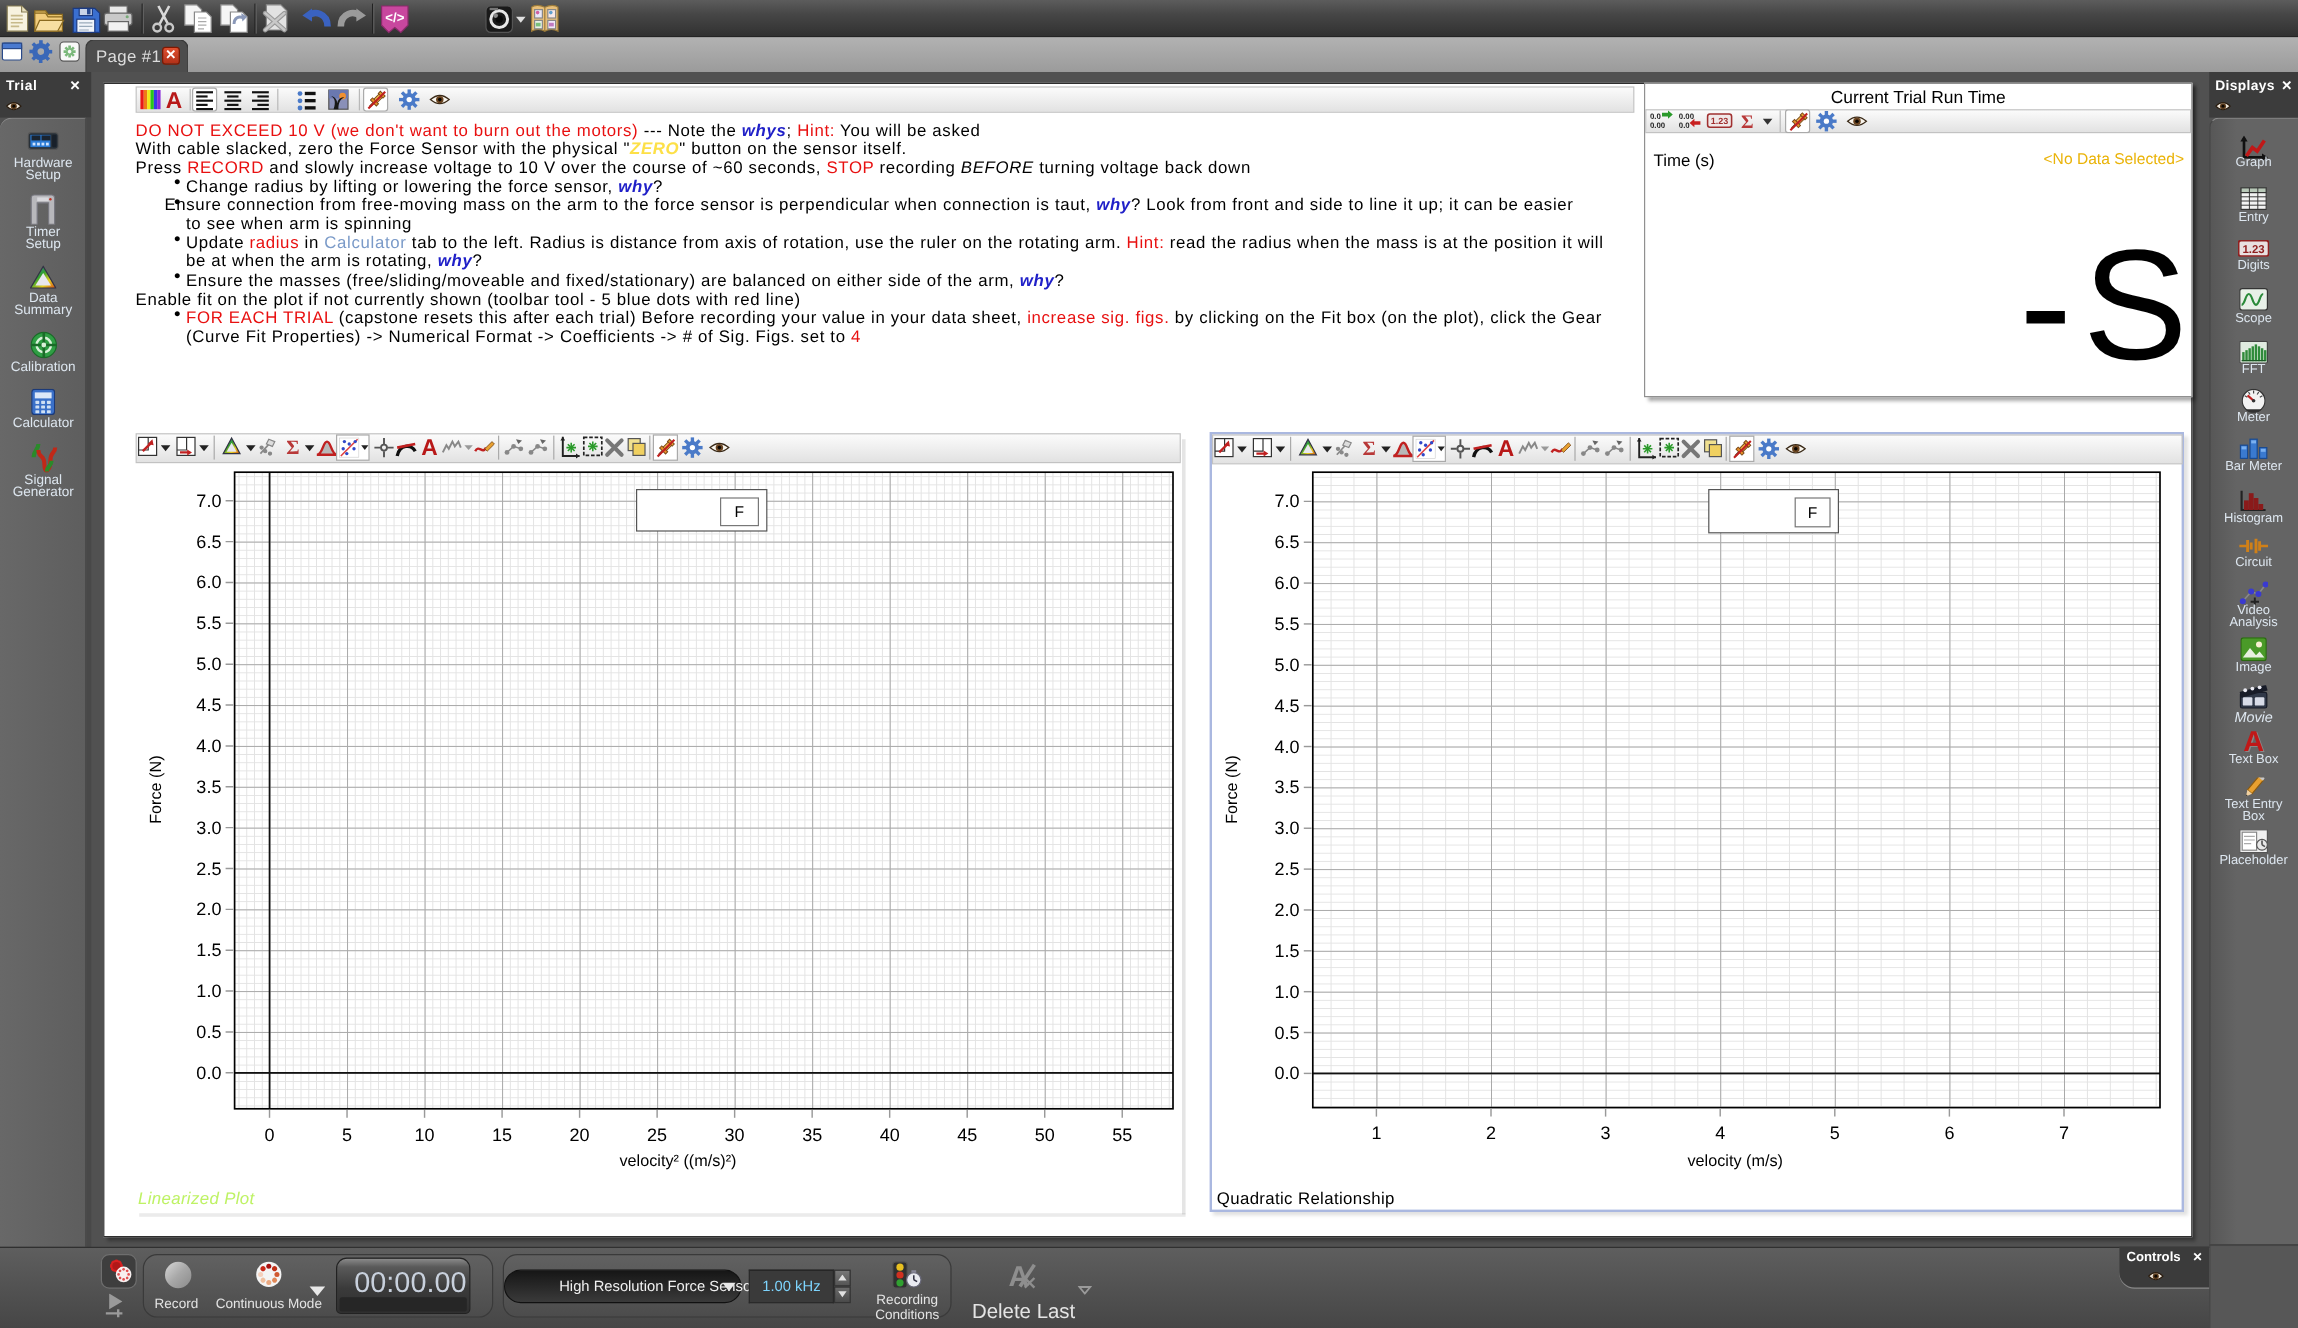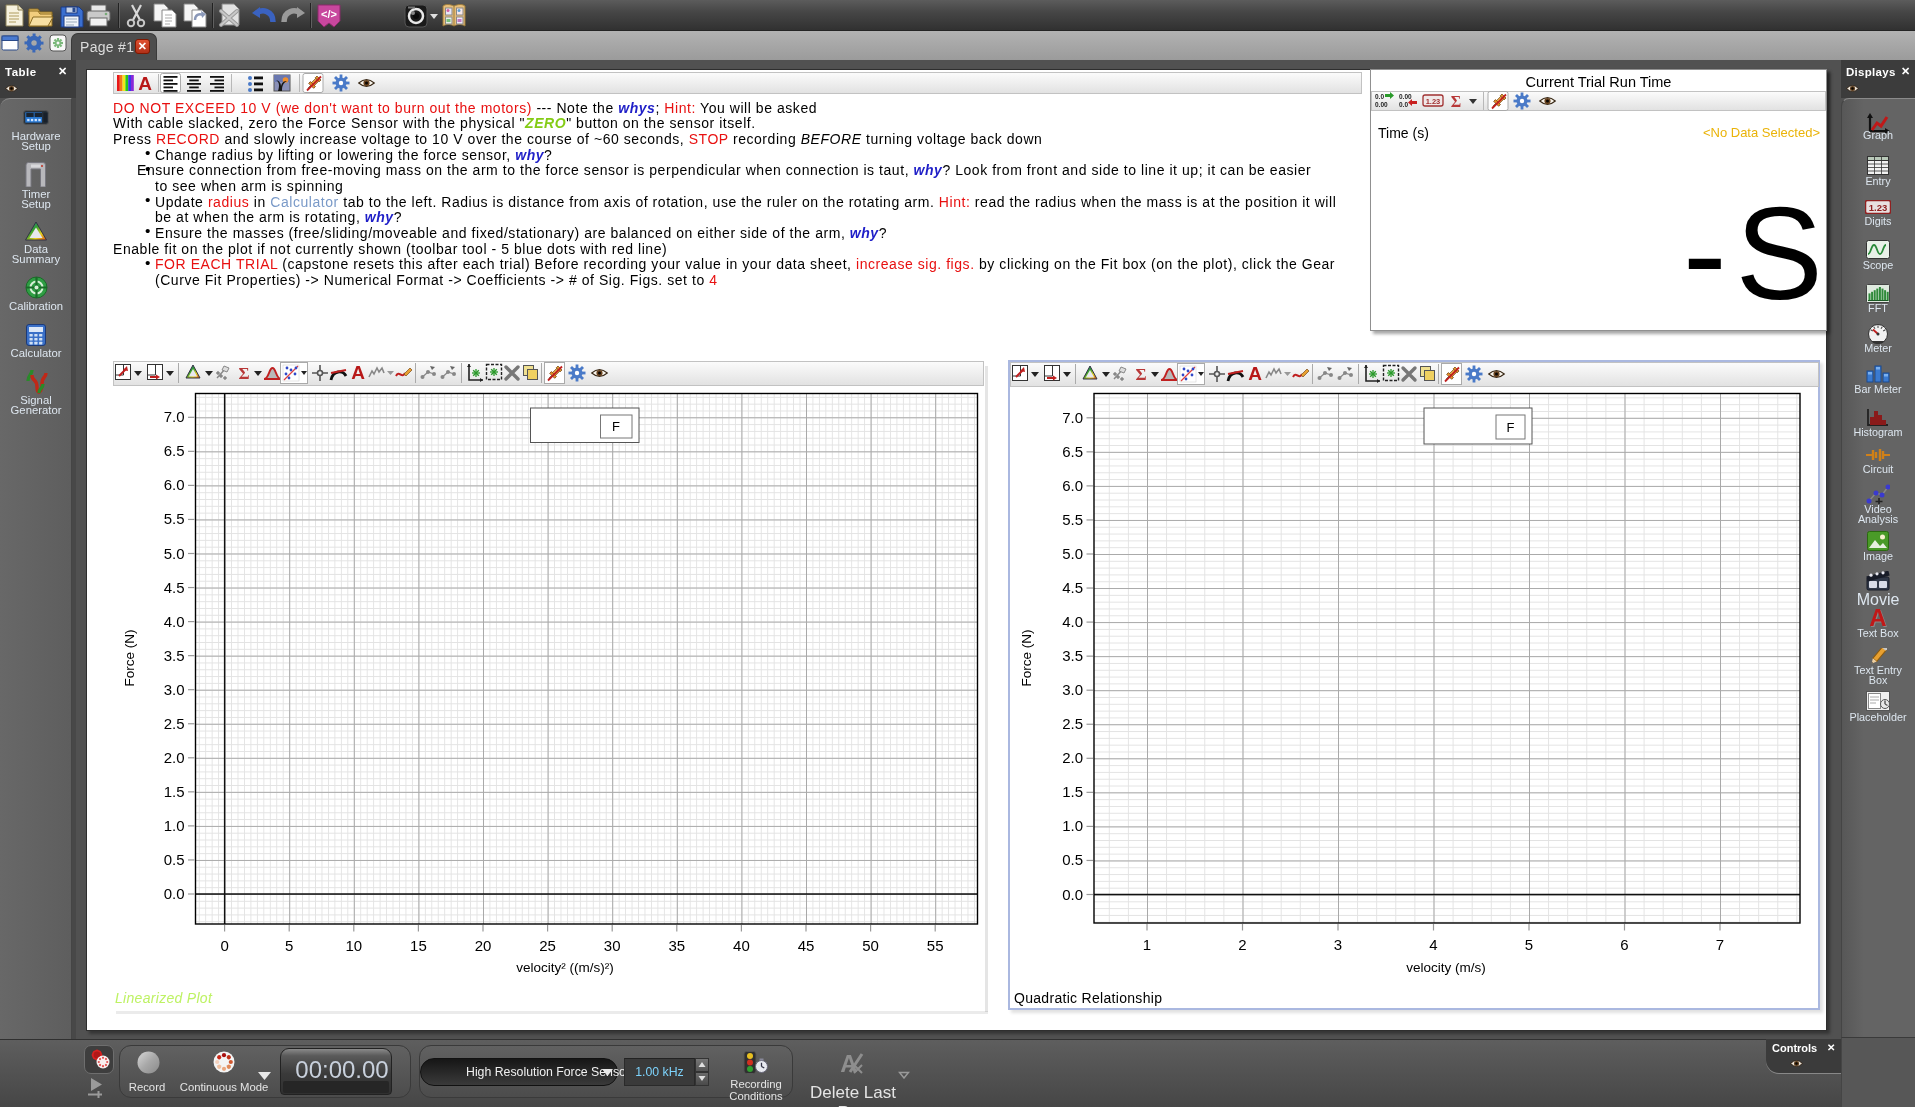--- a/index.html
+++ b/index.html
@@ -131,21 +131,21 @@
 <line x1="8" y1="3" x2="8" y2="6.5" transform="rotate(225 8 8)"></line>
 <line x1="8" y1="3" x2="8" y2="6.5" transform="rotate(270 8 8)"></line>
 <line x1="8" y1="3" x2="8" y2="6.5" transform="rotate(315 8 8)"></line>
 </g>
     </g>
 </svg>
 <div class="abs" id="tab1">Page #1<span style="position:absolute;right:6px;top:5px;width:15px;height:15px;background:linear-gradient(#e05030,#b03018);border:1px solid #801800;border-radius:3px;color:#fff;font-size:11px;font-weight:bold;text-align:center;line-height:13px;">✕</span></div>
 <div class="abs" id="main"></div>
 <div class="abs" id="page"></div>
 <div class="abs phead" style="left:0;top:60px;width:76px;height:38px;"></div>
-<div class="abs" style="left:5px;top:66px;font-size:11.5px;font-weight:bold;color:#fff;letter-spacing:0.5px;">Table</div>
+<div class="abs" style="left:5px;top:66px;font-size:11.5px;font-weight:bold;color:#fff;letter-spacing:0.5px;">Trial</div>
 <div class="abs" style="left:58px;top:65px;font-size:11px;font-weight:bold;color:#fff;">✕</div>
 <svg class="abs" style="left:5px;top:84px" width="14" height="10">
     <path d="M0.5 4.5 Q6.5 -1.5 12.5 4.5 Q6.5 10.5 0.5 4.5Z" fill="#ece4d8" stroke="#2a1c0e" stroke-width="0.9"></path>
     <circle cx="6.5" cy="4.5" r="2.5" fill="#5a3a1a"></circle>
     <circle cx="6.5" cy="4.5" r="1.2" fill="#0a0602"></circle>
   </svg>
 <div class="abs pbody" style="left:0;top:98px;width:72px;height:941px;border-top:1px solid #8a8a8a;border-right:1px solid #454545;border-radius:10px 0 0 0;"></div>
 <div class="abs" style="left:72px;top:98px;width:4px;height:941px;background:#484848;"></div>
 <svg class="abs" style="left:23px;top:110px" width="26" height="15" viewBox="0 0 28 16">
     <rect x="0.5" y="0.5" width="27" height="15" rx="3" fill="#283038" stroke="#555"></rect>
@@ -328,21 +328,21 @@
     <g fill="#e8e8f0">
       <circle cx="5" cy="4.2" r="1.6"></circle>
       <circle cx="11" cy="2.8" r="1.6"></circle>
       <circle cx="17" cy="1.8" r="1.6"></circle>
     </g>
     <g fill="#d8dce8">
       <rect x="3" y="10" width="8" height="7" rx="1"></rect>
       <rect x="13" y="10" width="8" height="7" rx="1"></rect>
     </g>
   </svg>
-<div class="abs lbl" style="left:1841px;top:591.0px;width:74px;font-size:16px;">Movie</div>
+<div class="abs lbl" style="left:1841px;top:591.0px;width:74px;font-size:12px;font-style:italic;">Movie</div>
 <svg class="abs" style="left:1868px;top:608px" width="21" height="20">
     <text x="10" y="18" text-anchor="middle" font-size="24" font-weight="bold" fill="#c01818" style="text-shadow:1px 1px 0 #888">A</text>
   </svg>
 <div class="abs lbl" style="left:1841px;top:627.0px;width:74px;font-size:10.8px;">Text Box</div>
 <svg class="abs" style="left:1869px;top:648px" width="18" height="17">
     <g transform="rotate(40 9 8)">
       <rect x="6.5" y="-2" width="5" height="15" fill="#e8a030" stroke="#8a5a10"></rect>
       <rect x="6.5" y="-4" width="5" height="3" fill="#c8c8c8"></rect>
       <path d="M6.5 13l2.5 5 2.5-5z" fill="#f0d0a0"></path>
       <path d="M8.2 16.5l0.8 1.5 0.8-1.5z" fill="#333"></path>
@@ -429,21 +429,21 @@
       <circle cx="8" cy="8" r="5.5" fill="#4a7ac8"></circle>
       <circle cx="8" cy="8" r="2.2" fill="#fff"></circle>
     </g>
 <g transform="translate(245,6)">
       <path d="M0.7 5 Q8.5 -1.8 16.3 5 Q8.5 11.8 0.7 5Z" fill="#f8f4ec" stroke="#3a2a18" stroke-width="1.1"></path>
       <circle cx="8.5" cy="5" r="3.1" fill="#6a4420"></circle>
       <circle cx="8.5" cy="5" r="1.5" fill="#0a0602"></circle>
     </g>
 </svg>
 <div class="abs" style="left:113px;top:99.7px;font-size:14px;letter-spacing:0.55px;color:#000;white-space:nowrap;"><span style="color:#e81010">DO NOT EXCEED 10 V (we don't want to burn out the motors)</span> --- Note the <b><i><span style="color:#2020c8">whys</span></i></b>; <span style="color:#e81010">Hint:</span> You will be asked</div>
-<div class="abs" style="left:113px;top:115.35000000000001px;font-size:14px;letter-spacing:0.55px;color:#000;white-space:nowrap;">With cable slacked, zero the Force Sensor with the physical "<b><i><span style="color:#84cc16">ZERO</span></i></b>" button on the sensor itself.</div>
+<div class="abs" style="left:113px;top:115.35000000000001px;font-size:14px;letter-spacing:0.55px;color:#000;white-space:nowrap;">With cable slacked, zero the Force Sensor with the physical "<b><i><span style="color:#fde047">ZERO</span></i></b>" button on the sensor itself.</div>
 <div class="abs" style="left:113px;top:131.0px;font-size:14px;letter-spacing:0.55px;color:#000;white-space:nowrap;">Press <span style="color:#e81010">RECORD</span> and slowly increase voltage to 10 V over the course of ~60 seconds, <span style="color:#e81010">STOP</span> recording <i>BEFORE</i> turning voltage back down</div>
 <div class="abs" style="left:145px;top:144.15px;font-size:15.5px;color:#000;">•</div>
 <div class="abs" style="left:155px;top:146.65px;font-size:14px;letter-spacing:0.55px;color:#000;white-space:nowrap;">Change radius by lifting or lowering the force sensor, <b><i><span style="color:#2020c8">why</span></i></b>?</div>
 <div class="abs" style="left:145px;top:159.8px;font-size:15.5px;color:#000;">•</div>
 <div class="abs" style="left:137px;top:162.3px;font-size:14px;letter-spacing:0.55px;color:#000;white-space:nowrap;">Ensure connection from free-moving mass on the arm to the force sensor is perpendicular when connection is taut, <b><i><span style="color:#2020c8">why</span></i></b>? Look from front and side to line it up; it can be easier</div>
 <div class="abs" style="left:155px;top:177.95000000000002px;font-size:14px;letter-spacing:0.55px;color:#000;white-space:nowrap;">to see when arm is spinning</div>
 <div class="abs" style="left:145px;top:191.10000000000002px;font-size:15.5px;color:#000;">•</div>
 <div class="abs" style="left:155px;top:193.60000000000002px;font-size:14px;letter-spacing:0.55px;color:#000;white-space:nowrap;">Update <span style="color:#e81010">radius</span> in <span style="color:#7a9ac8">Calculator</span> tab to the left. Radius is distance from axis of rotation, use the ruler on the rotating arm. <span style="color:#e81010">Hint:</span> read the radius when the mass is at the position it will</div>
 <div class="abs" style="left:155px;top:209.25000000000003px;font-size:14px;letter-spacing:0.55px;color:#000;white-space:nowrap;">be at when the arm is rotating, <b><i><span style="color:#2020c8">why</span></i></b>?</div>
 <div class="abs" style="left:145px;top:222.40000000000003px;font-size:15.5px;color:#000;">•</div>

